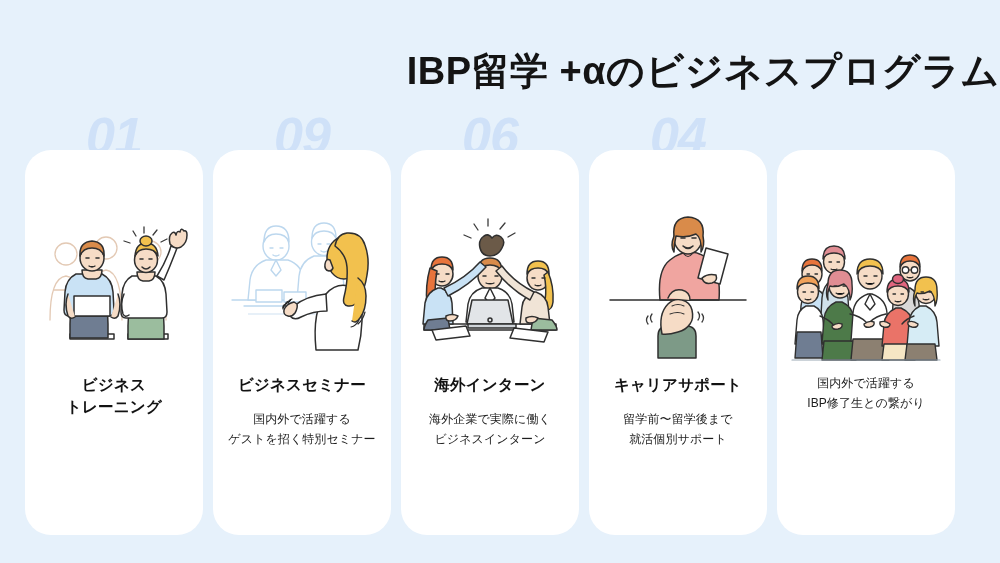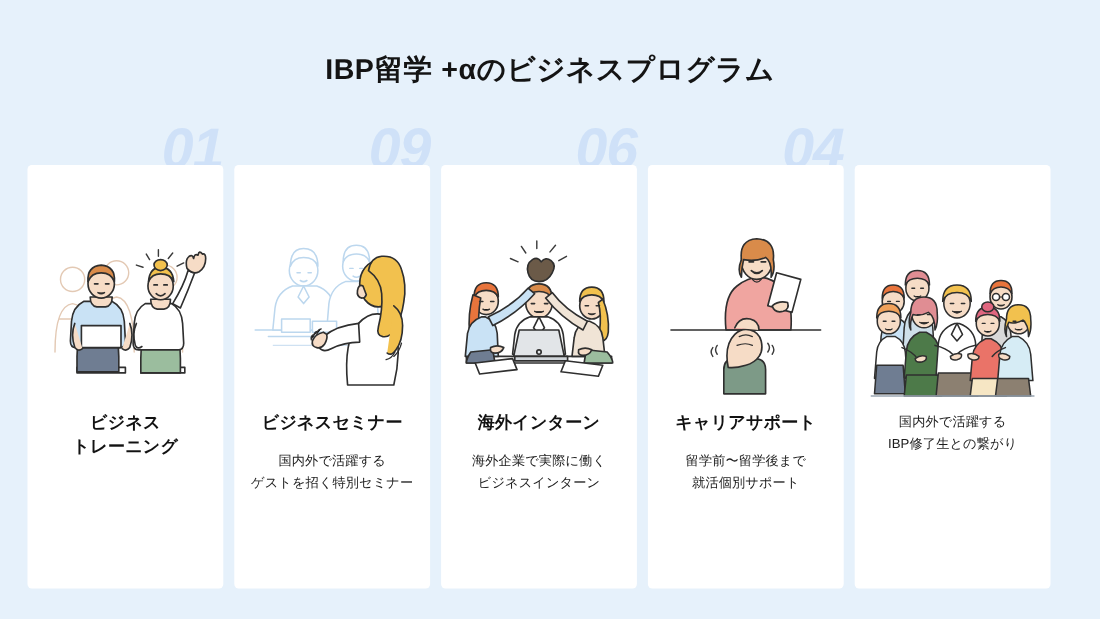--- a/index.html
+++ b/index.html
@@ -10,22 +10,22 @@
   body {
     background: #e6f1fb;
     font-family: "Liberation Sans", "DejaVu Sans", sans-serif;
     position: relative;
   }
 
   
   .page-title {
     position: absolute;
     top: 46px; left: 0; right: 0;
-    text-align: center;
-    font-size: 26px;
+    text-align: right;
+    font-size: 38px;
     font-weight: bold;
     color: #141414;
     letter-spacing: 0.5px;
     white-space: nowrap;
   }
 
   
   .cards {
     position: absolute;
     top: 150px;
@@ -39,38 +39,38 @@
     position: relative;
     width: 178px;
     height: 385px;
     flex: 0 0 178px;
   }
   .step-number {
     position: absolute;
     top: -40px;
     left: 0;
     width: 100%;
-    text-align: right;
+    text-align: center;
     font-size: 52px;
     font-weight: bold;
     font-style: italic;
     color: #cfe1f8;
     letter-spacing: -1px;
     line-height: 1;
     z-index: 1;
     pointer-events: none;
     user-select: none;
   }
   .card {
     position: absolute;
     top: 0; left: 0;
     width: 178px;
     height: 385px;
     background: #ffffff;
-    border-radius: 4px;
+    border-radius: 26px;
     z-index: 2;
     display: flex;
     flex-direction: column;
     align-items: center;
     padding: 14px 8px 16px 8px;
   }
 
   .illus {
     width: 164px;
     height: 160px;

